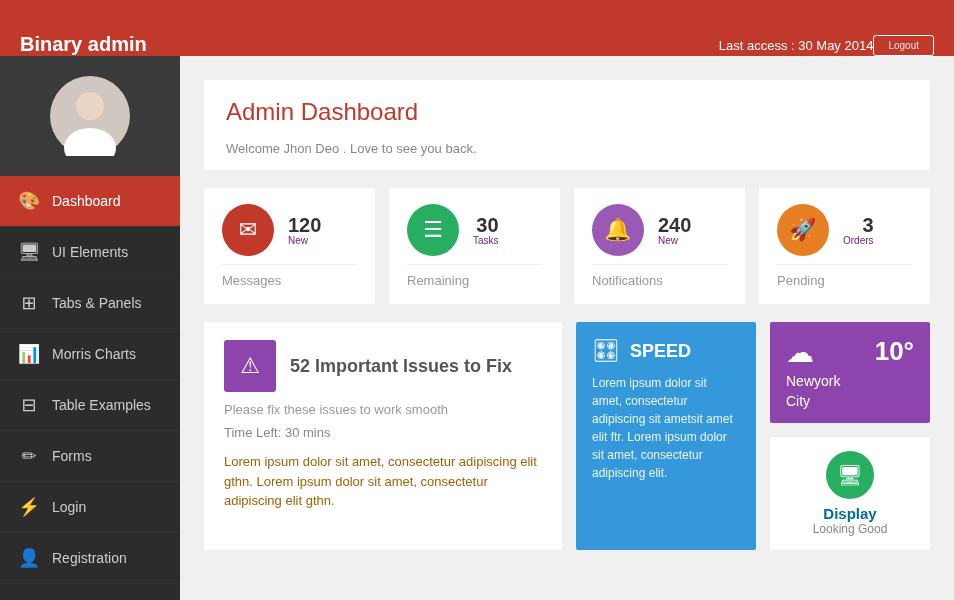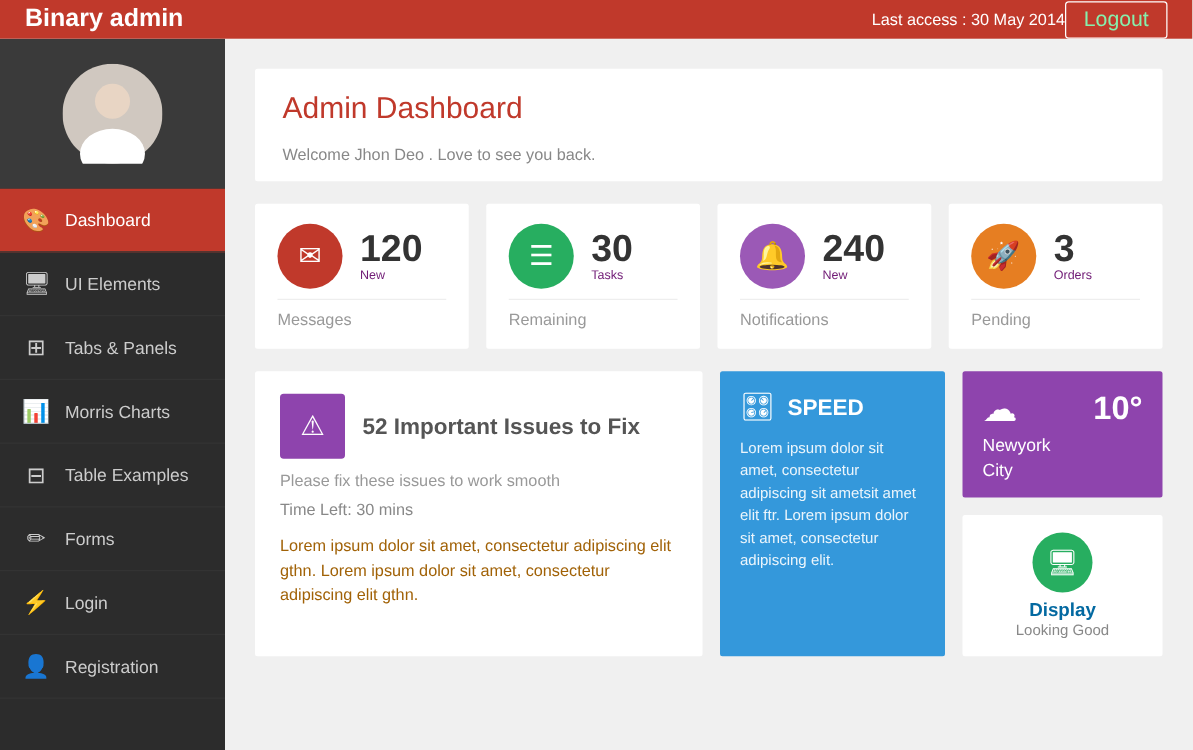--- a/index.html
+++ b/index.html
@@ -2,45 +2,45 @@
 <html><head>
   <meta charset="utf-8">
   <style>
     * { box-sizing: border-box; margin: 0; padding: 0; }
     body { font-family: Arial, sans-serif; background: #f0f0f0; display: flex; flex-direction: column; height: 600px; width: 954px; overflow: hidden; }
 
     
     #header {
       background: #c0392b;
       display: flex;
-      align-items: center;
+      align-items: flex-end;
       justify-content: space-between;
       padding: 0 20px;
-      height: 31px;
+      height: 56px;
       flex-shrink: 0;
     }
     #header .brand {
       color: #fff;
       font-size: 20px;
       font-weight: bold;
     }
     #header .right-area {
       display: flex;
       align-items: center;
     }
     #header .last-access {
       color: #fff;
       font-size: 13px;
     }
     #header .logout-btn {
       background: #c0392b;
-      color: #86efac;
+      color: #e5e5e5;
       border: 1px solid #fff;
       padding: 4px 14px;
-      font-size: 17px;
+      font-size: 10px;
       cursor: pointer;
       border-radius: 3px;
     }
 
     
     #layout {
       display: flex;
       flex: 1;
       overflow: hidden;
     }
@@ -144,24 +144,25 @@
     .stat-icon.red { background: #c0392b; }
     .stat-icon.green { background: #27ae60; }
     .stat-icon.purple { background: #9b59b6; }
     .stat-icon.orange { background: #e67e22; }
 
     .stat-nums {
       display: flex;
       flex-direction: column;
     }
     .stat-num {
-      font-size: 30px;
+      font-size: 20px;
       font-weight: bold;
       color: #333;
       line-height: 1;
+      text-align: right;
     }
     .stat-label-top {
       font-size: 10px;
       color: #701a75;
     }
     .stat-label-bottom {
       font-size: 13px;
       color: #999;
       border-top: 1px solid #eee;
       padding-top: 8px;

